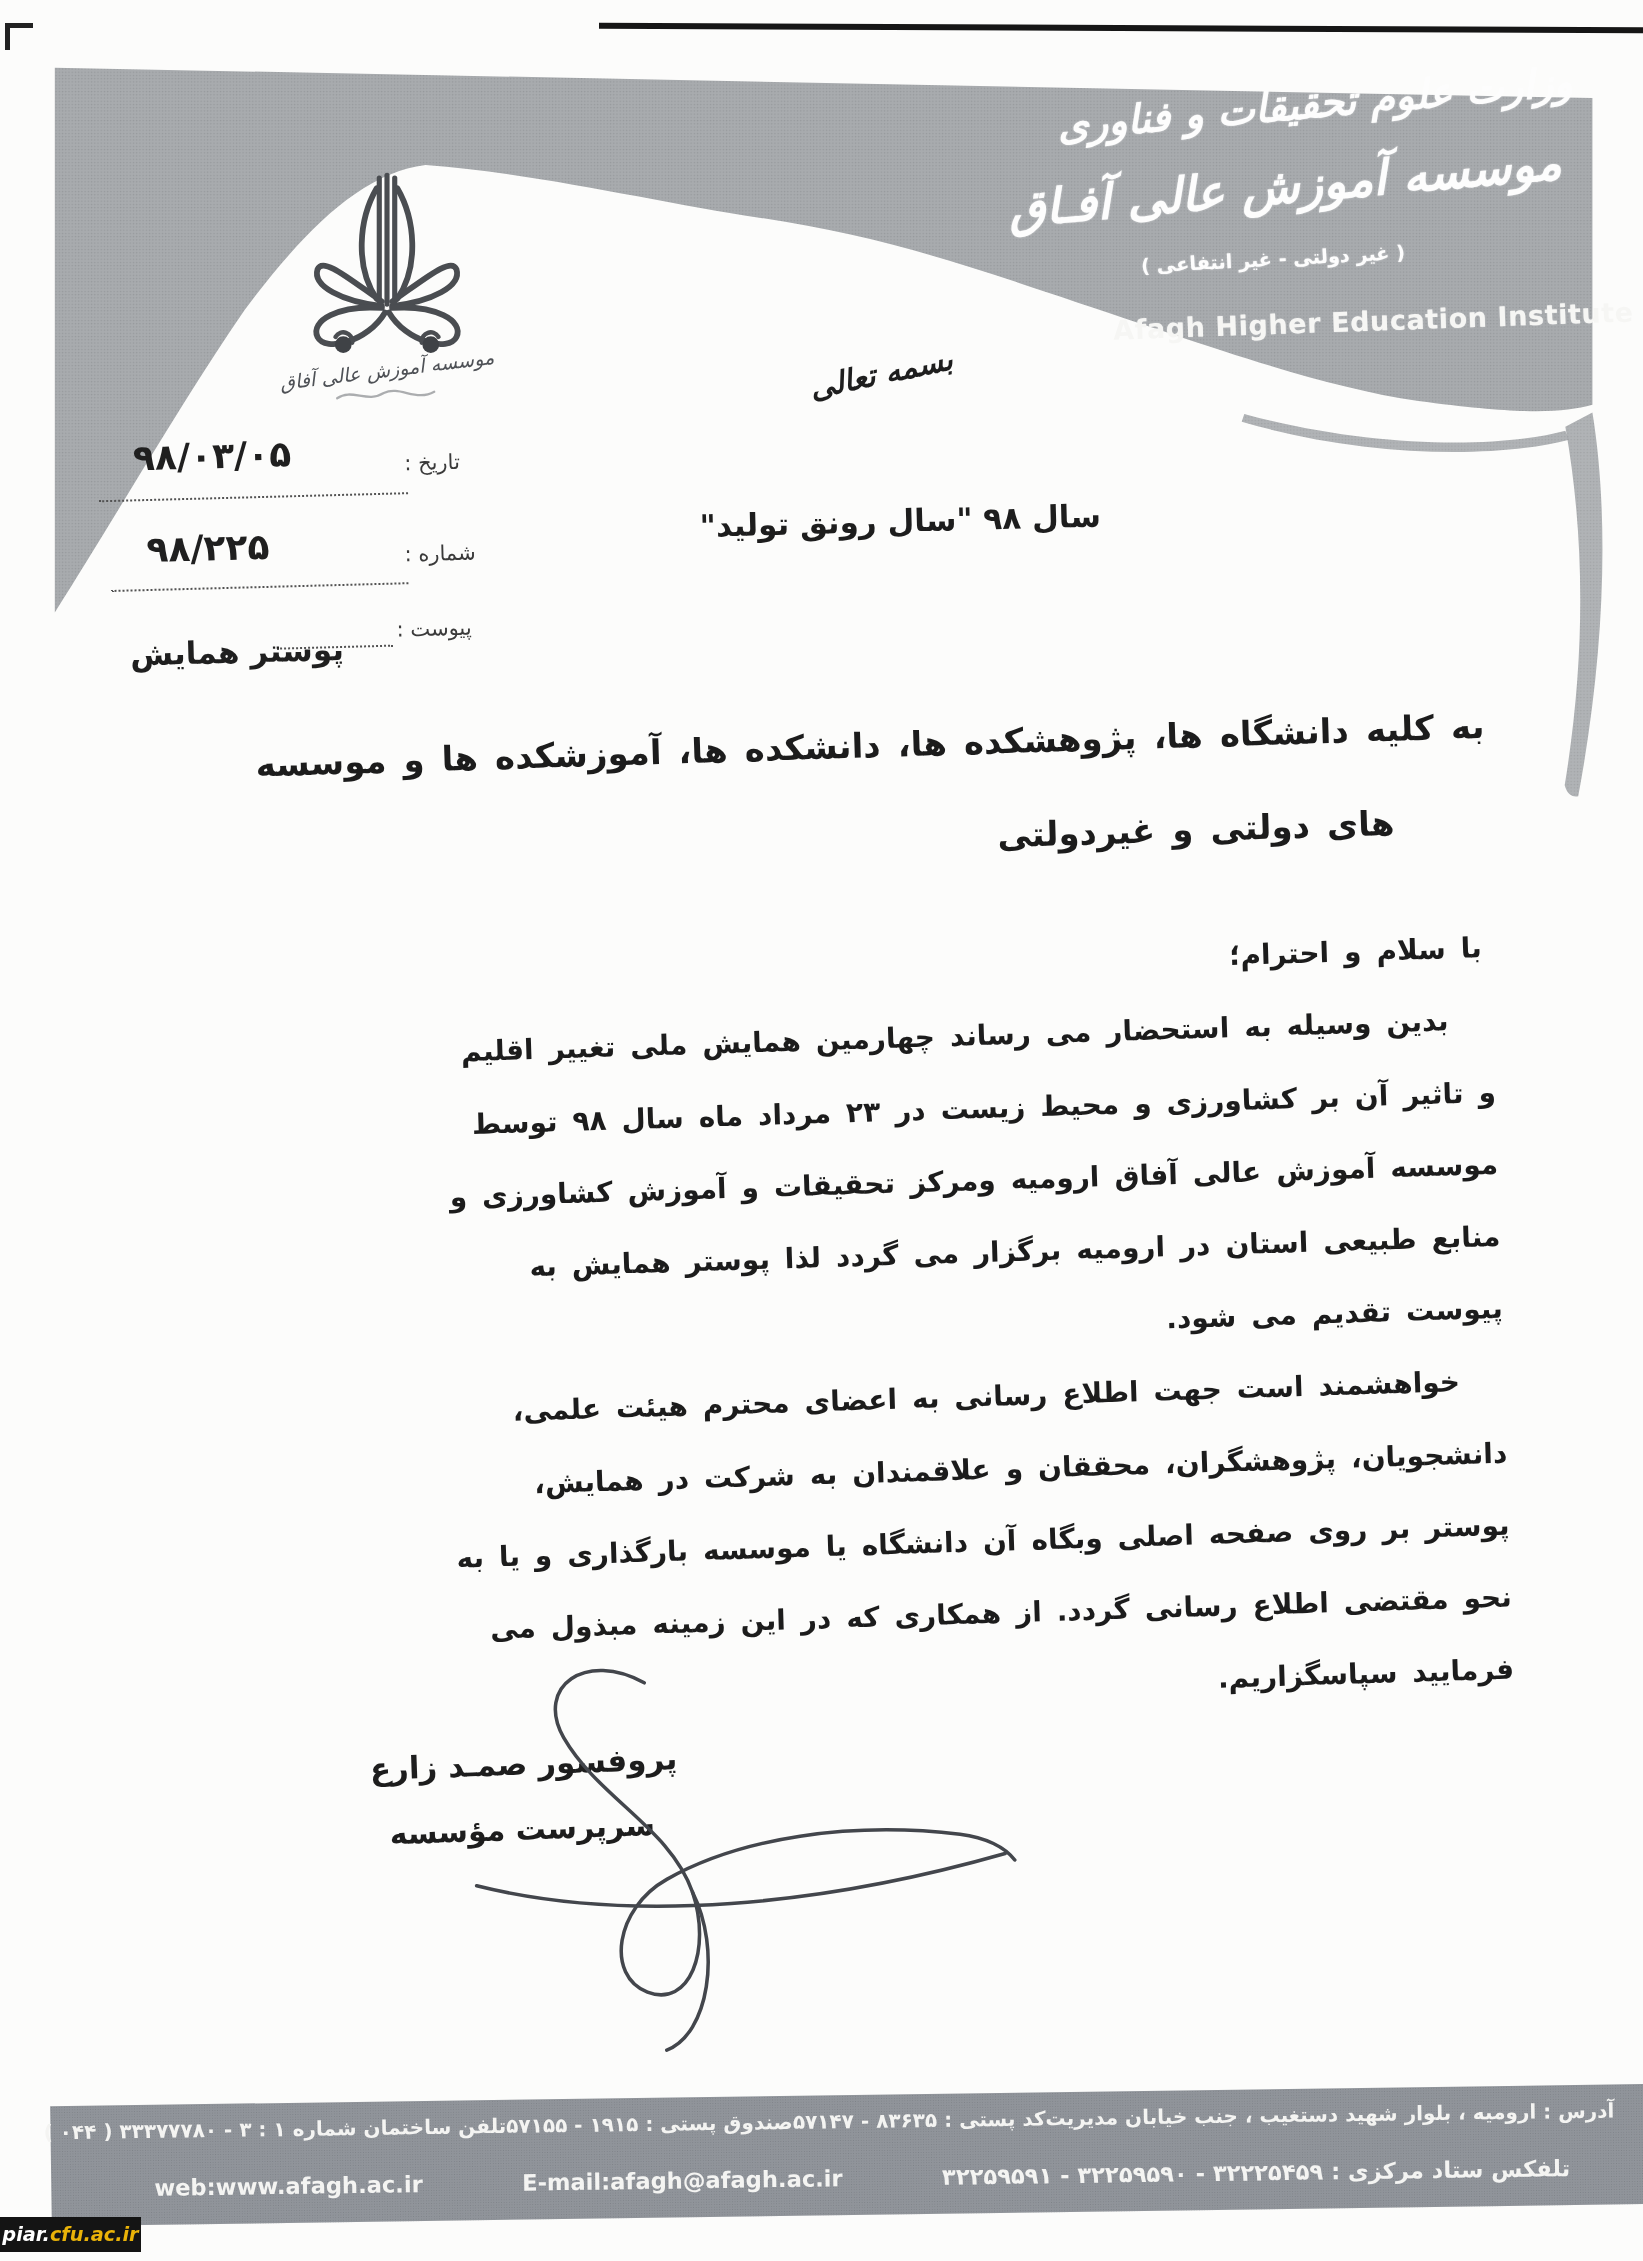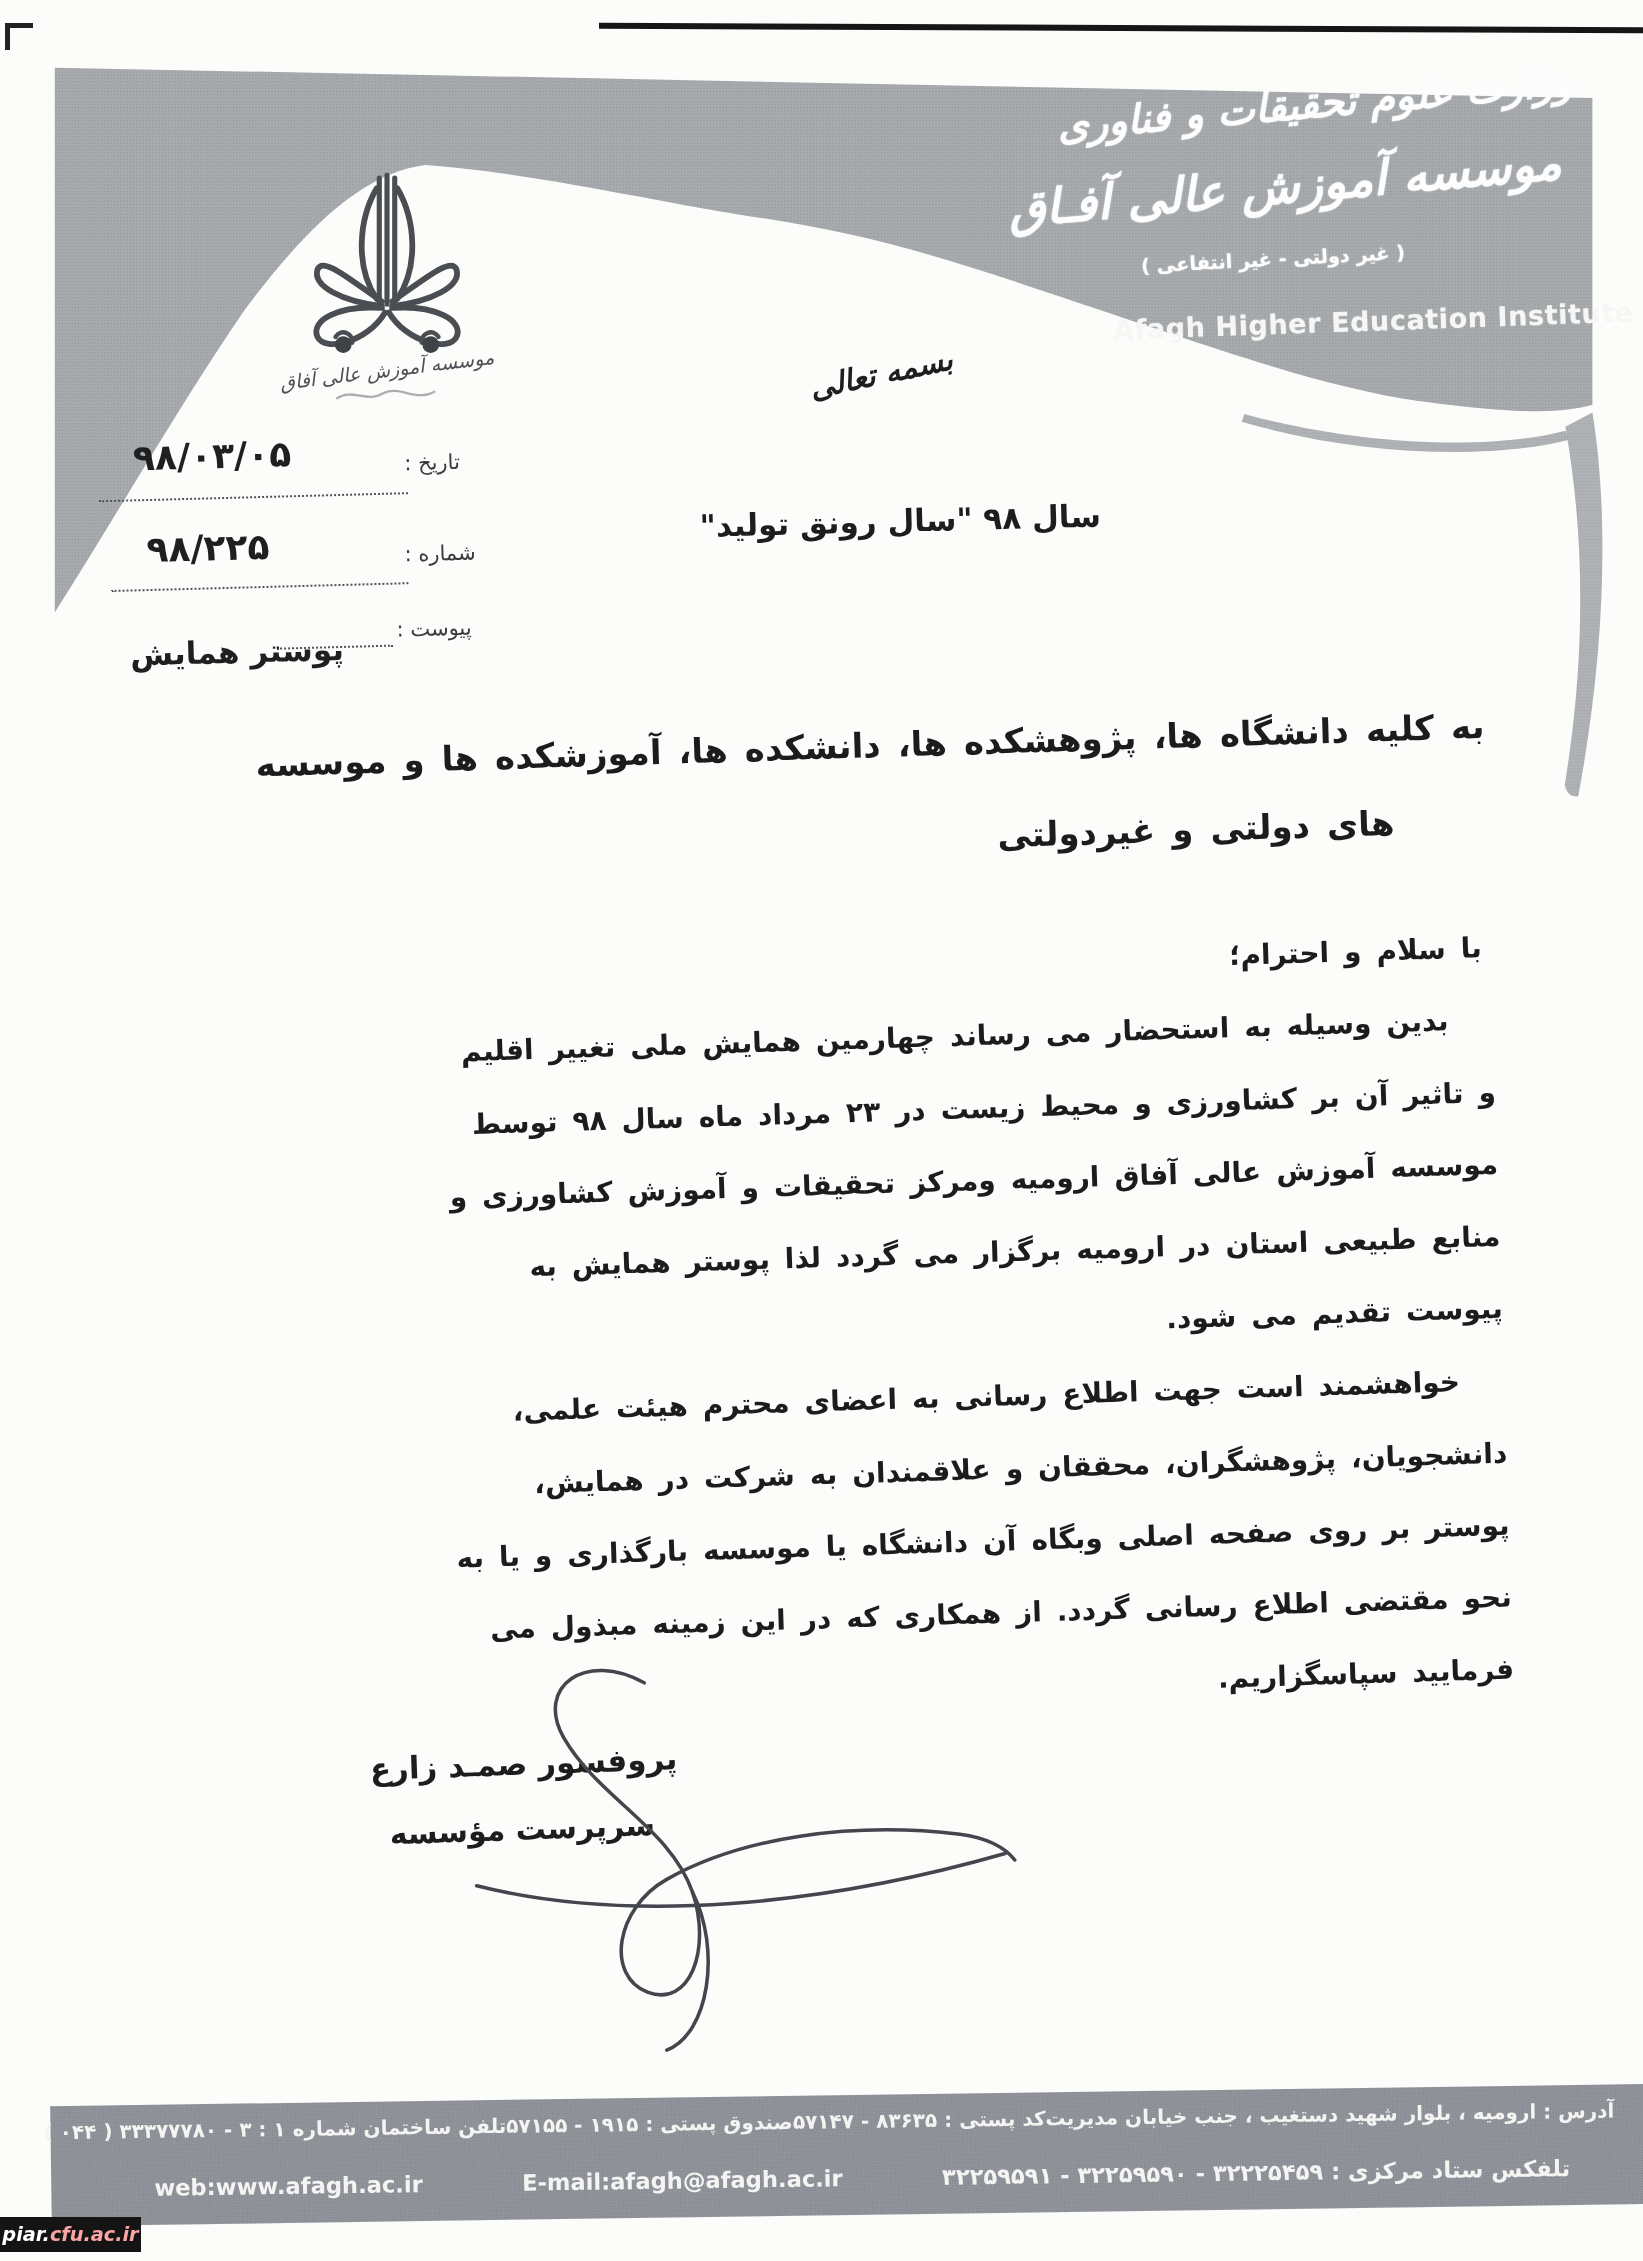--- a/index.html
+++ b/index.html
@@ -60,21 +60,21 @@
     transform:rotate(-0.8deg); transform-origin:top right;
   }
   .f-line { position:absolute; display:flex; direction:rtl; justify-content:space-between; color:#f4f4f2; font-weight:bold; }
   .f-line1 { top:14px; right:29px; left:19.3px; font-size:20px; }
   .f-line2 { top:70px; right:74px; left:103px; font-size:22.6px; }
   .f-item { white-space:nowrap; direction:rtl; }
   .f-latin { direction:ltr; }
 
   .watermark { left:0; top:2217px; width:141px; height:35px; background:#141414; display:flex; align-items:center; justify-content:center; font-size:19.3px; font-weight:bold; font-style:italic; }
   .wm-prefix { color:#ffffff; }
-  .wm-domain { color:#fca5a5; }
+  .wm-domain { color:#eab308; }
 </style>
 </head>
 <body>
 
 <div class="abs top-scan-line"></div>
 <div class="abs corner-mark"></div>
 
 <div class="abs header-art">
   <svg width="1644" height="851" viewBox="0 0 2550 1320">
     <defs>

